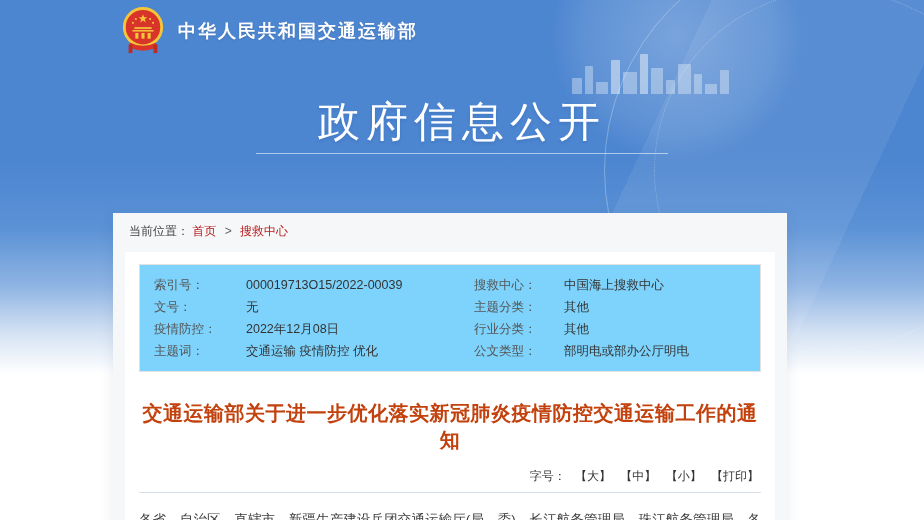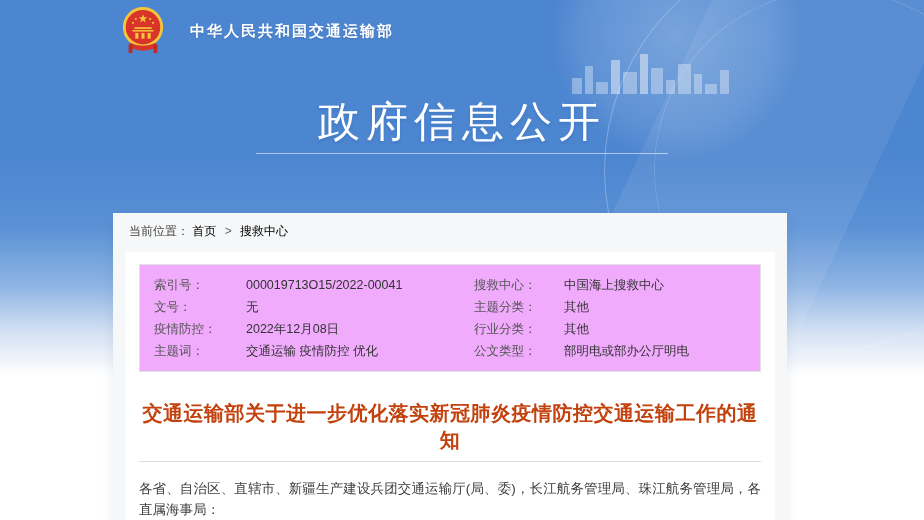--- a/index.html
+++ b/index.html
@@ -19,39 +19,39 @@
   .streak { position:absolute; right:0; top:0; width:560px; height:420px;
     background:linear-gradient(115deg,rgba(255,255,255,0) 46%,rgba(255,255,255,0.07) 46%,rgba(255,255,255,0.07) 78%,rgba(255,255,255,0) 78%); }
   .skyline { position:absolute; left:572px; top:52px; width:178px; height:42px;
     display:flex; align-items:flex-end; gap:3px; }
   .skyline span { display:block; background:rgba(255,255,255,0.34); border-radius:1px 1px 0 0; }
 
   
   .top-header { position:absolute; left:0; top:0; width:100%; height:62px;
     display:flex; align-items:center; padding-left:120px; }
   .emblem { width:46px; height:50px; flex:0 0 auto; }
-  .site-name { color:#ffffff; font-size:15px; font-weight:600; letter-spacing:2px; margin-left:24px;
+  .site-name { color:#ffffff; font-size:18px; font-weight:600; letter-spacing:2px; margin-left:12px;
     text-shadow:0 1px 2px rgba(0,0,0,0.12); }
 
   
   .banner-title { position:absolute; left:0; top:94px; width:100%; text-align:center;
     color:#ffffff; font-size:42px; font-weight:normal; letter-spacing:6px;
     text-shadow:0 2px 3px rgba(30,70,140,0.18); }
   .banner-underline { position:absolute; left:256px; top:153px; width:412px; height:1px;
     background:rgba(255,255,255,0.55); }
 
   
   .panel { position:absolute; left:113px; top:213px; width:674px; height:340px;
     background:#f6f7f8; box-shadow:0 2px 12px rgba(40,70,120,0.10); }
   .breadcrumb { padding:10px 16px 8px 16px; font-size:12px; color:#444; }
-  .breadcrumb a { color:#000000; text-decoration:none; cursor:pointer; }
+  .breadcrumb a { color:#b91c1c; text-decoration:none; cursor:pointer; }
   .breadcrumb .sep { margin:0 5px; color:#666; }
   .card { margin:4px 12px 0 12px; background:#ffffff; padding:12px 14px 20px 14px; min-height:300px; }
 
-  .meta-box { border:1px solid #e2e2e2; background:#f0abfc; padding:9px 0 9px 14px; }
+  .meta-box { border:1px solid #e2e2e2; background:#7dd3fc; padding:9px 0 9px 14px; }
   .meta-grid { display:grid; grid-template-columns:92px 228px 90px auto; }
   .meta-grid > div { height:22px; line-height:22px; font-size:12.5px; white-space:nowrap; overflow:hidden; }
   .meta-label { color:#555; }
   .meta-value { color:#333; }
 
   .article-title { margin-top:28px; text-align:center; color:#c2410c;
     font-size:20px; font-weight:bold; letter-spacing:0.5px; }
   .font-controls { margin-top:14px; text-align:right; font-size:12px; color:#333; padding-right:2px; }
   .font-controls a { color:#333; text-decoration:none; margin-left:6px; cursor:pointer; }
   .title-divider { margin-top:7px; border:none; border-top:1px solid #d8dfe9; height:0; }
@@ -108,21 +108,21 @@
     <span>当前位置：</span>
     <a>首页</a>
     <span class="sep">&gt;</span>
     <a>搜救中心</a>
   </div>
 
   <div class="card">
     <div class="meta-box">
       <div class="meta-grid">
         <div class="meta-label">索引号：</div>
-        <div class="meta-value">000019713O15/2022-00041</div>
+        <div class="meta-value">000019713O15/2022-00039</div>
         <div class="meta-label">搜救中心：</div>
         <div class="meta-value">中国海上搜救中心</div>
 
         <div class="meta-label">文号：</div>
         <div class="meta-value">无</div>
         <div class="meta-label">主题分类：</div>
         <div class="meta-value">其他</div>
 
         <div class="meta-label">疫情防控：</div>
         <div class="meta-value">2022年12月08日</div>
@@ -131,20 +131,27 @@
 
         <div class="meta-label">主题词：</div>
         <div class="meta-value">交通运输 疫情防控 优化</div>
         <div class="meta-label">公文类型：</div>
         <div class="meta-value">部明电或部办公厅明电</div>
       </div>
     </div>
 
     <h1 class="article-title">交通运输部关于进一步优化落实新冠肺炎疫情防控交通运输工作的通知</h1>
 
+    <div class="font-controls">
+      <span>字号：</span>
+      <a>【大】</a>
+      <a>【中】</a>
+      <a>【小】</a>
+      <a>【打印】</a>
+    </div>
 
     <hr class="title-divider">
 
     <div class="article-body">
       <p>各省、自治区、直辖市、新疆生产建设兵团交通运输厅(局、委)，长江航务管理局、珠江航务管理局，各直属海事局：</p>
 
     </div>
   </div>
 </div>
 

